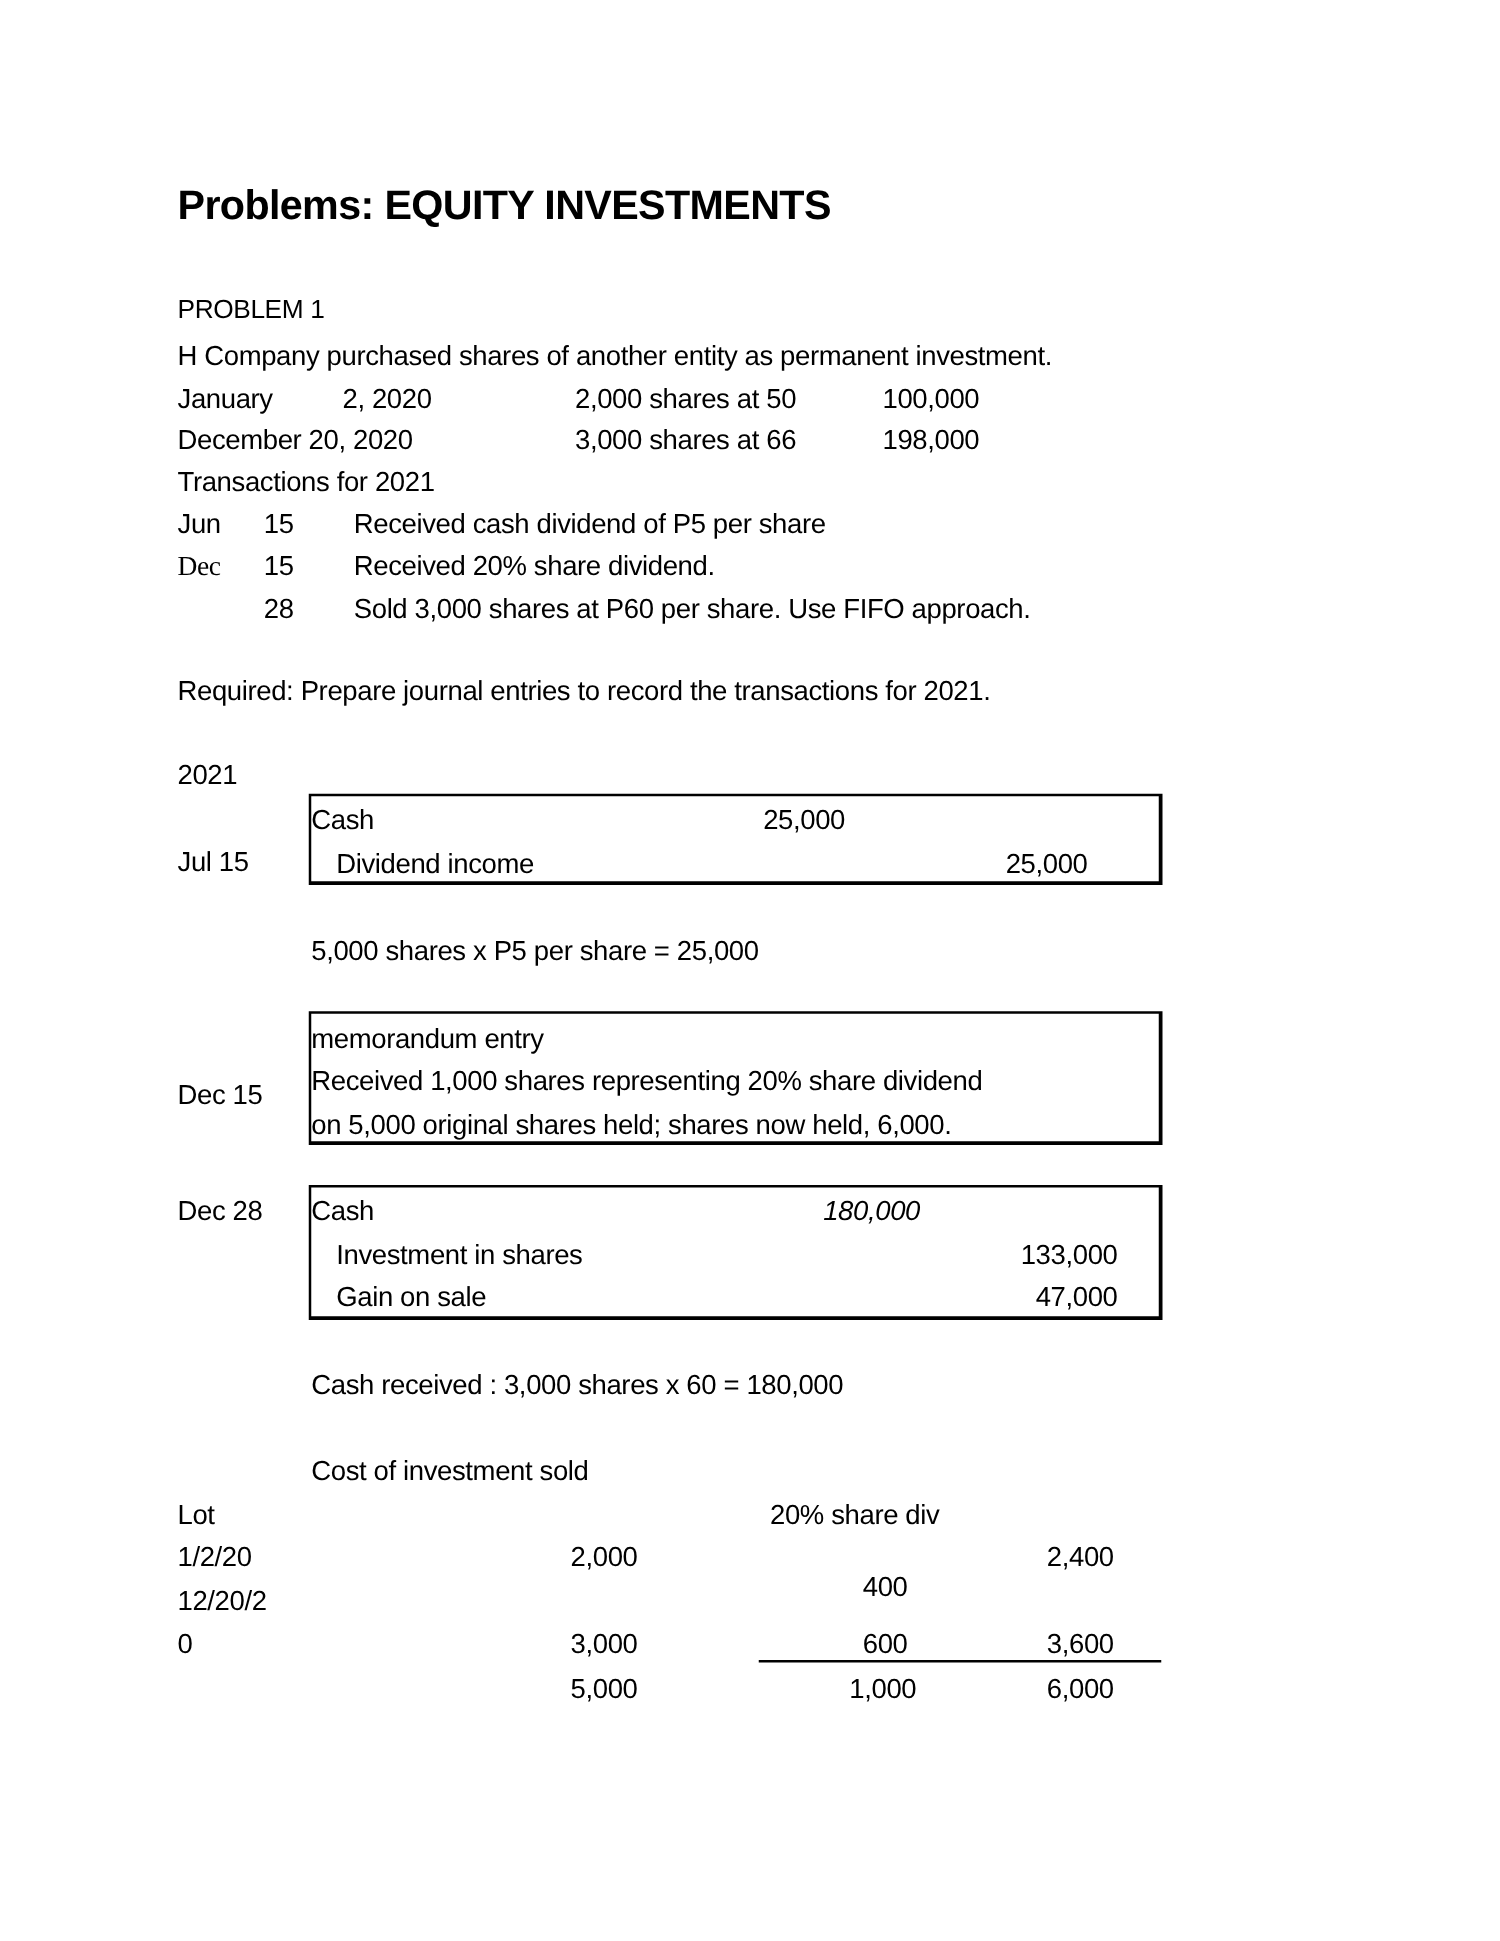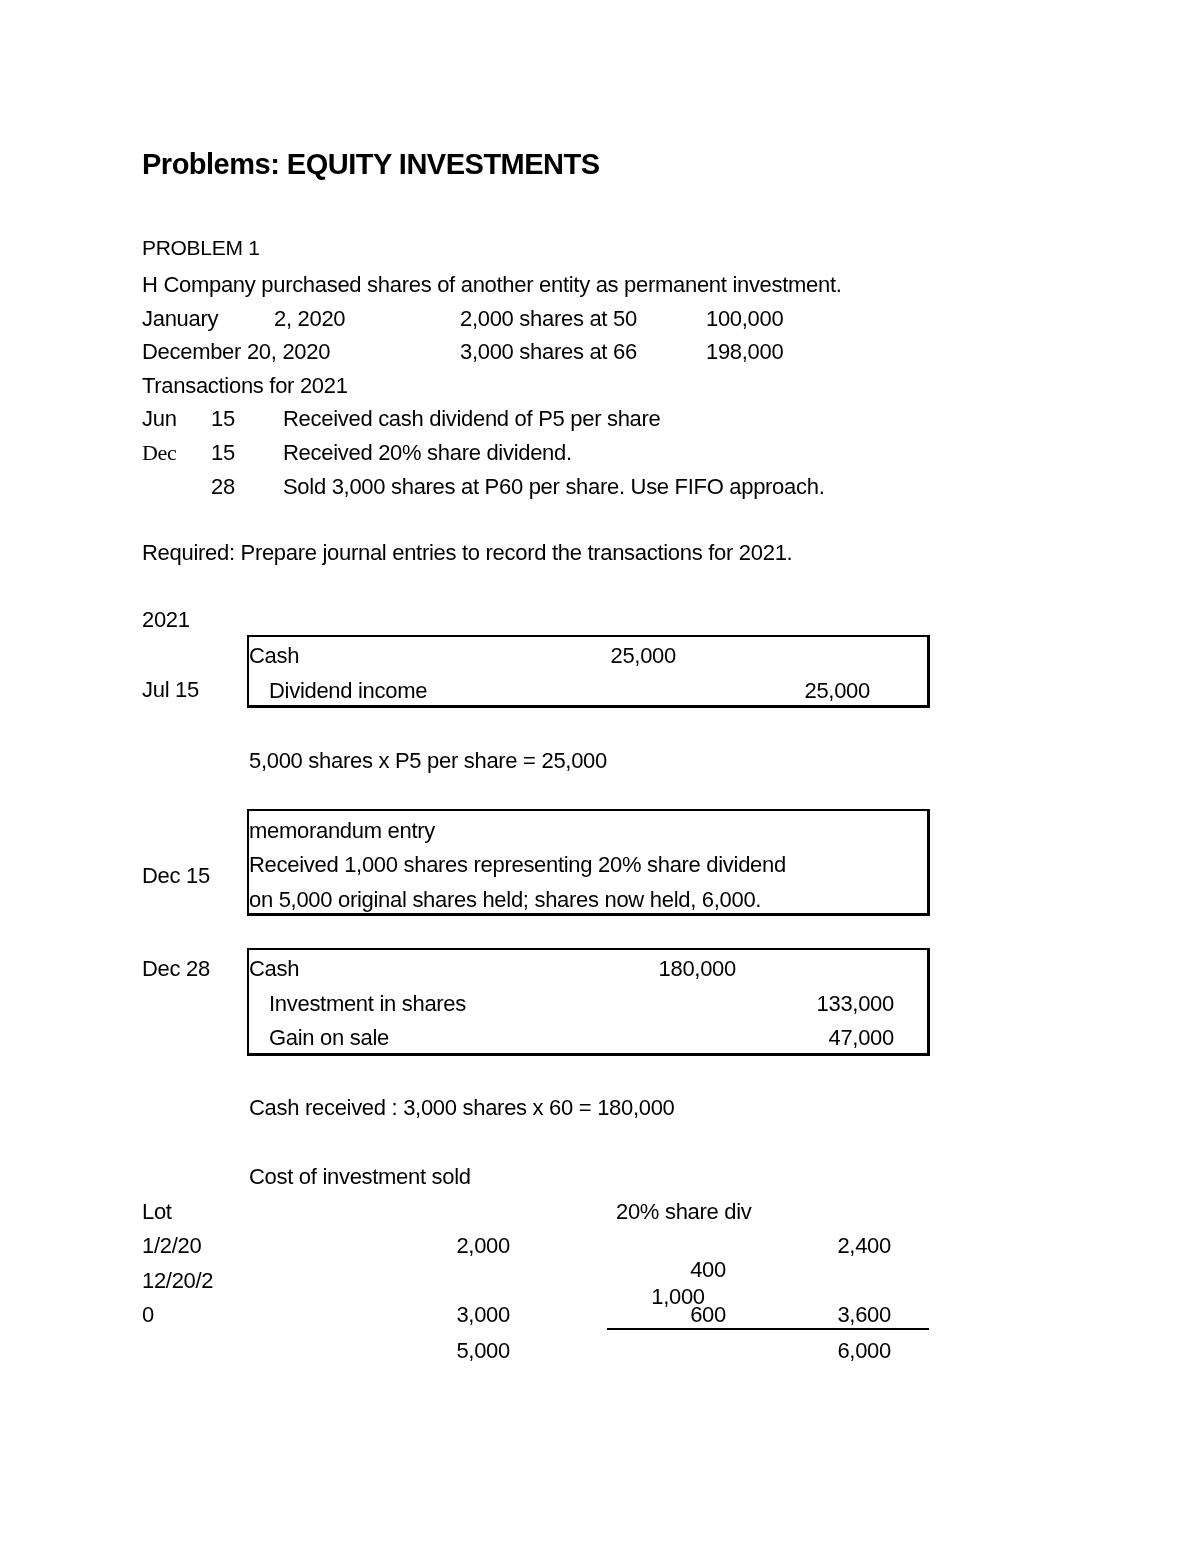--- a/index.html
+++ b/index.html
@@ -3,21 +3,21 @@
 <meta charset="utf-8">
 <style>
   html, body { margin: 0; padding: 0; background: #ffffff; }
   body {
     width: 1200px; height: 1553px; position: relative; overflow: hidden;
     font-family: "Liberation Sans", "DejaVu Sans", sans-serif;
     color: #000000;
   }
   .t { position: absolute; white-space: nowrap; font-size: 22px; line-height: 28px; letter-spacing: -0.3px; }
   .r { text-align: right; }
-  .title { font-size: 29px; font-weight: bold; line-height: 36px; letter-spacing: -0.5px; }
+  .title { font-size: 33px; font-weight: bold; line-height: 36px; letter-spacing: -0.5px; }
   .h2 { font-size: 21px; line-height: 30px; }
   .box { position: absolute; border: 2px solid #000; border-bottom-width: 3px; border-right-width: 3px; box-sizing: border-box; }
   .rule { position: absolute; height: 2px; background: #000; }
 </style>
 </head>
 <body>
 
 <div class="t title" style="left:142px;top:146px;">Problems: EQUITY INVESTMENTS</div>
 
 <div class="t h2" style="left:142px;top:233px;">PROBLEM 1</div>
@@ -66,21 +66,21 @@
 
 <div class="t" style="left:142px;top:817px;margin-top:45px;">Dec 15</div>
 <div class="box" style="left:247px;top:809px;width:683px;height:107px;"></div>
 <div class="t" style="left:249px;top:817px;">memorandum entry</div>
 <div class="t" style="left:249px;top:851px;">Received 1,000 shares representing 20% share dividend</div>
 <div class="t" style="left:249px;top:886px;">on 5,000 original shares held; shares now held, 6,000.</div>
 
 <div class="t" style="left:142px;top:955px;">Dec 28</div>
 <div class="box" style="left:247px;top:948px;width:683px;height:108px;"></div>
 <div class="t" style="left:249px;top:955px;">Cash</div>
-<div class="t r" style="left:620px;width:116px;top:955px;">180,000</div>
+<div class="t r" style="left:620px;width:116px;top:955px;font-style:italic;">180,000</div>
 <div class="t" style="left:269px;top:990px;">Investment in shares</div>
 <div class="t r" style="left:778px;width:116px;top:990px;">133,000</div>
 <div class="t" style="left:269px;top:1024px;">Gain on sale</div>
 <div class="t r" style="left:778px;width:116px;top:1024px;">47,000</div>
 <div class="t" style="left:249px;top:1094px;">Cash received : 3,000 shares x 60 = 180,000</div>
 
 <div class="t" style="left:249px;top:1163px;">Cost of investment sold</div>
 <div class="t" style="left:142px;top:1198px;">Lot</div>
 <div class="t" style="left:616px;top:1198px;">20% share div</div>
 
@@ -93,15 +93,15 @@
 <div>
   <div class="t" style="left:142px;top:1267px;">12/20/2</div>
   <div class="t" style="left:142px;top:1301px;">0</div>
   <div class="t r" style="left:400px;width:110px;top:1301px;">3,000</div>
   <div class="t r" style="left:616px;width:110px;top:1301px;">600</div>
   <div class="t r" style="left:781px;width:110px;top:1301px;">3,600</div>
 </div>
 <div class="rule" style="left:607px;top:1328px;width:322px;"></div>
 <div>
   <div class="t r" style="left:400px;width:110px;top:1337px;">5,000</div>
-  <div class="t r" style="left:623px;width:110px;top:1283px;text-align:center;">1,000</div>
+  <div class="t r" style="left:623px;width:110px;top:1337px;">1,000</div>
   <div class="t r" style="left:781px;width:110px;top:1337px;">6,000</div>
 </div>
 
 </body></html>

